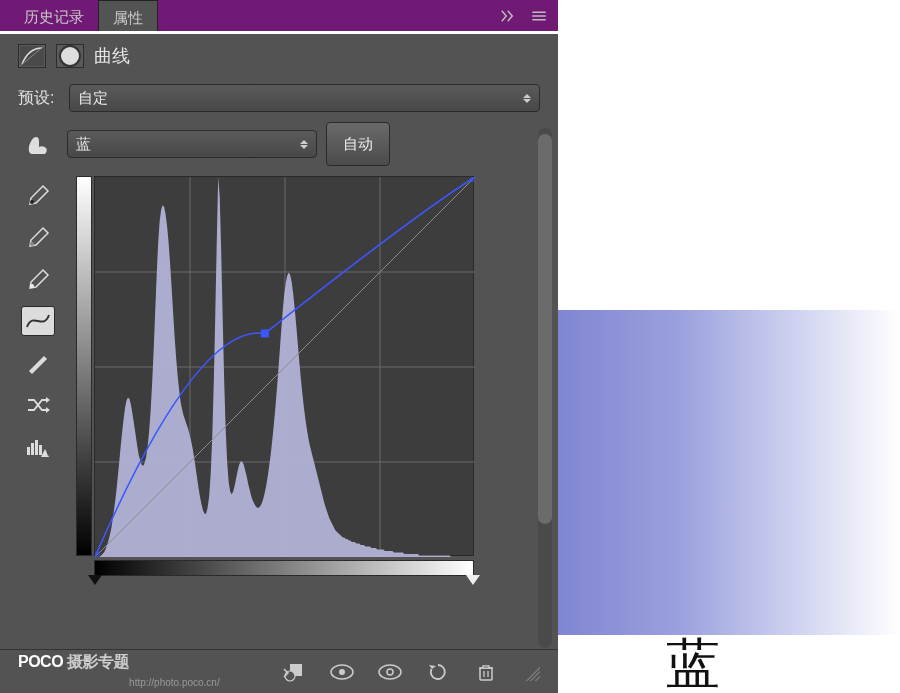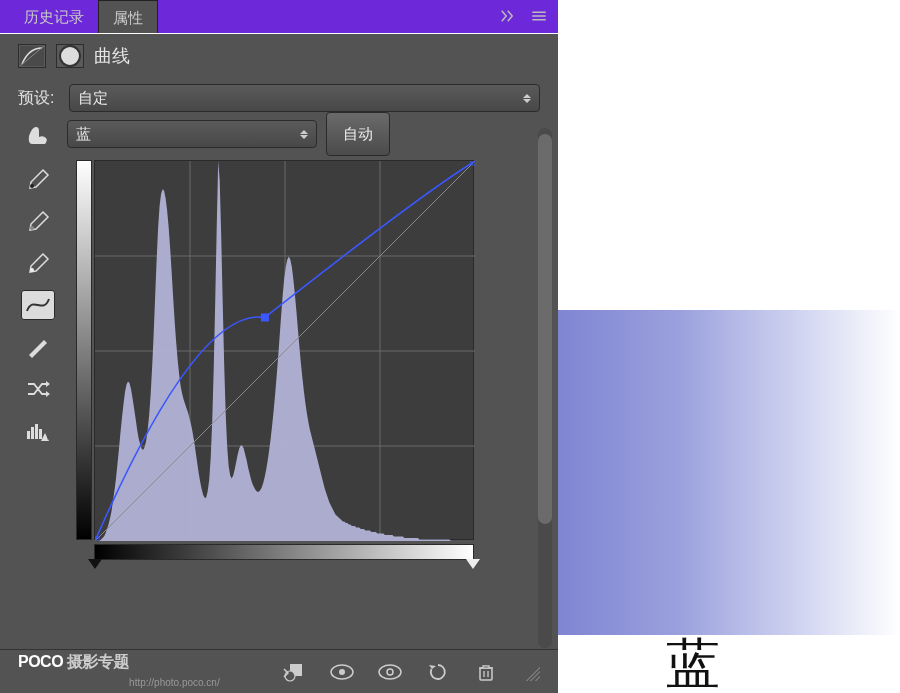--- a/index.html
+++ b/index.html
@@ -9,21 +9,21 @@
   
   .panel {
     width: 558px; height: 693px;
     background: #535353;
     display: flex; flex-direction: column;
     position: relative;
     color: #ddd; font-size: 14px;
   }
   .panel-tabs {
     height: 34px; display: flex; align-items: stretch;
-    background: #6d28d9; border-bottom: 1px solid #ffffff;
+    background: #701a75; border-bottom: 3px solid #ffffff;
     padding-left: 10px; position: relative;
   }
   .tab {
     padding: 8px 14px 0 14px; color: #c8c8c8; font-size: 15px;
     cursor: default;
   }
   .tab.active { background: #535353; border-top: 1px solid #222; border-left:1px solid #222; border-right:1px solid #222;}
   .tab-ctrl { position:absolute; right:10px; top:7px; display:flex; gap:14px; color:#bbb;}
   .tab-ctrl svg { width:18px; height:18px; }
 
@@ -33,21 +33,21 @@
   .title-row { display:flex; gap:10px; margin-bottom:16px; }
   .icon-box {
     width:28px; height:24px; background:#5a5a5a; border:1px solid #2d2d2d;
     display:flex; align-items:center; justify-content:center;
   }
   .icon-curves svg { width:24px; height:20px; }
   .icon-mask { width:22px; height:22px; border-radius:50%; background:#ddd; border:2px solid #333; }
   .title-txt { font-size:18px; color:#e4e4e4; }
 
   
-  .row { display:flex; align-items:center; gap:9px; }
+  .row { display:flex; align-items:center; gap:9px; margin-bottom:10px; }
   .lbl { color:#e0e0e0; font-size:16px; min-width:42px; }
   .select {
     flex:1; height:28px;
     background: linear-gradient(#5a5a5a,#484848);
     border:1px solid #2b2b2b; border-radius:4px;
     display:flex; align-items:center; justify-content:space-between;
     padding:0 8px; color:#eaeaea; font-size:15px;
   }
   .select .caret { display:flex; flex-direction:column; gap:1px;}
   .select .caret span { width:0;height:0;border-left:4px solid transparent;border-right:4px solid transparent;}

